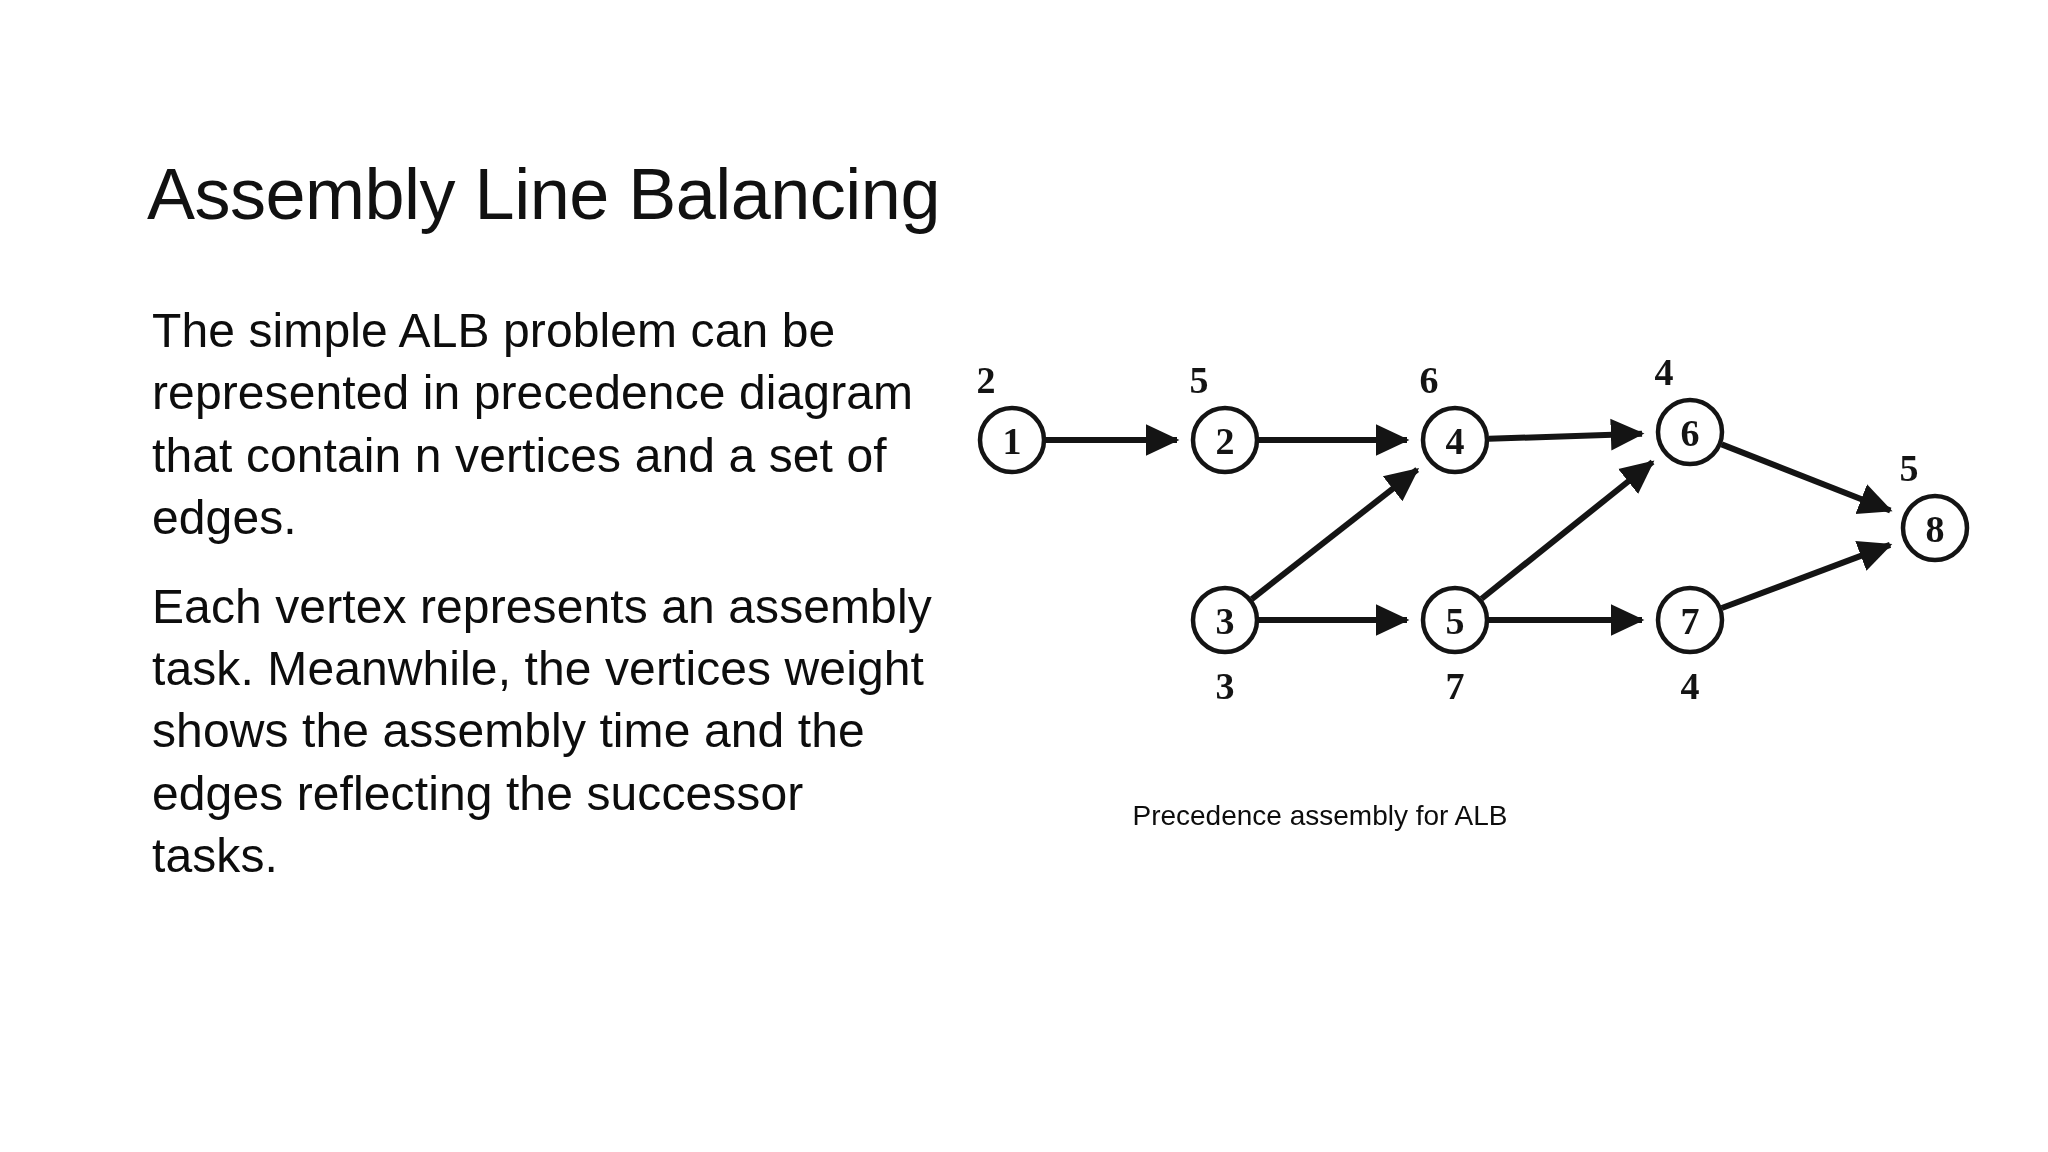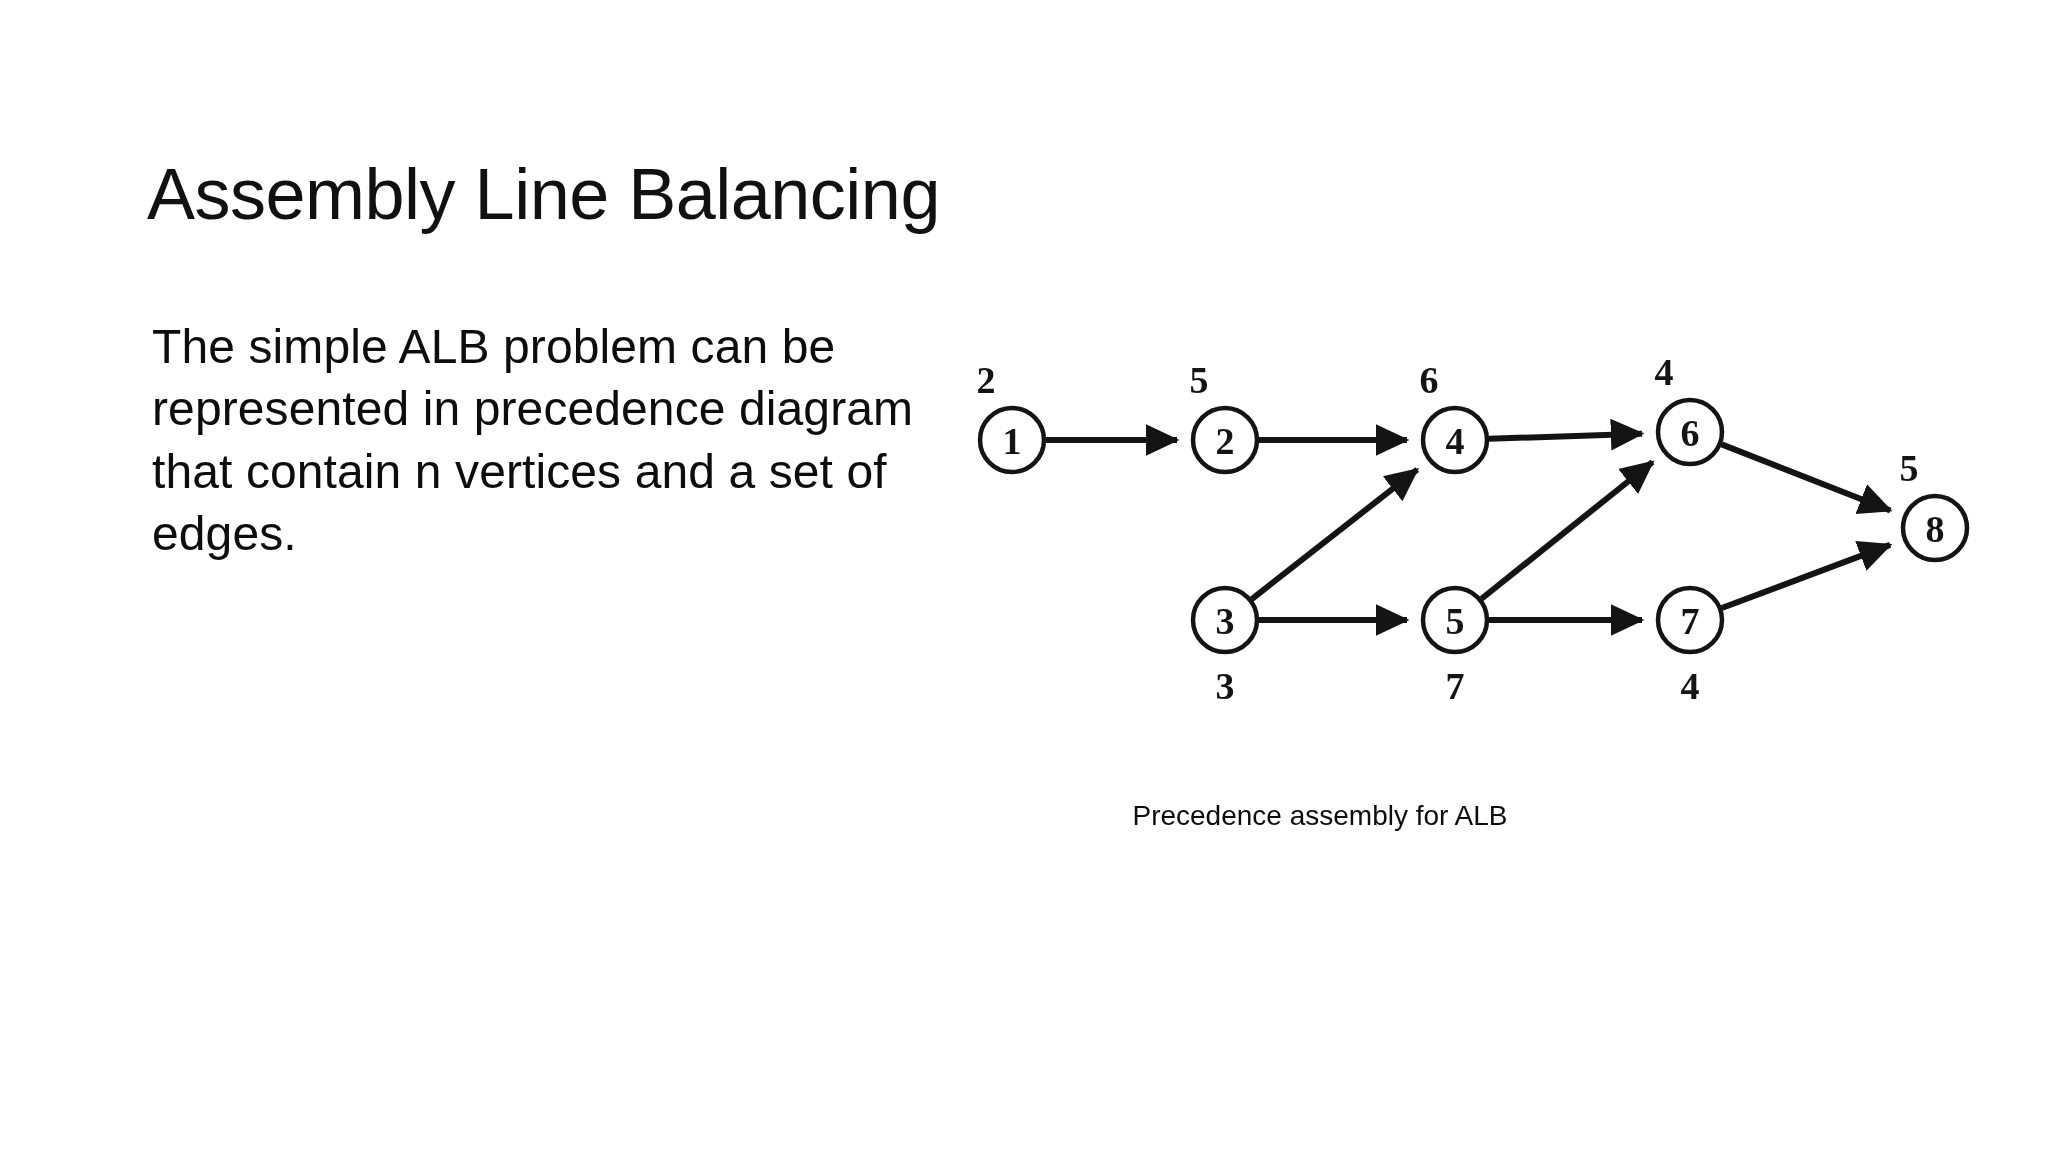--- a/index.html
+++ b/index.html
@@ -41,21 +41,21 @@
     position: absolute;
     left: 152px;
     top: 300px;
     width: 790px;
   }
   .body-para {
     font-size: 48px;
     line-height: 1.30;
     font-weight: 400;
     color: #0d0d0d;
-    margin: 16px 0 26px 0;
+    margin: 0 0 26px 0;
     letter-spacing: 0.1px;
   }
   .body-para:last-child { margin-bottom: 0; }
 
   
   .diagram-panel {
     position: absolute;
     left: 930px;
     top: 320px;
     width: 1080px;
@@ -109,20 +109,21 @@
 </style>
 </head>
 <body>
 
 <div class="slide">
 
   <h1 class="slide-title">Assembly Line Balancing</h1>
 
   <div class="body-column">
     <p class="body-para">The simple ALB problem can be represented in precedence diagram that contain n vertices and a set of edges.</p>
+    <p class="body-para">Each vertex represents an assembly task. Meanwhile, the vertices weight shows the assembly time and the edges reflecting the successor tasks.</p>
   </div>
 
   <div class="diagram-panel">
     <svg class="diagram-svg" viewBox="0 0 1080 470" preserveAspectRatio="xMinYMin meet">
       <defs>
         <marker id="arrowhead" markerWidth="6" markerHeight="6" refX="5.2" refY="3" orient="auto" markerUnits="strokeWidth">
           <path d="M0,0.35 L5.6,3 L0,5.65 Z" fill="#141414"></path>
         </marker>
       </defs>
       <g id="edge-layer">

